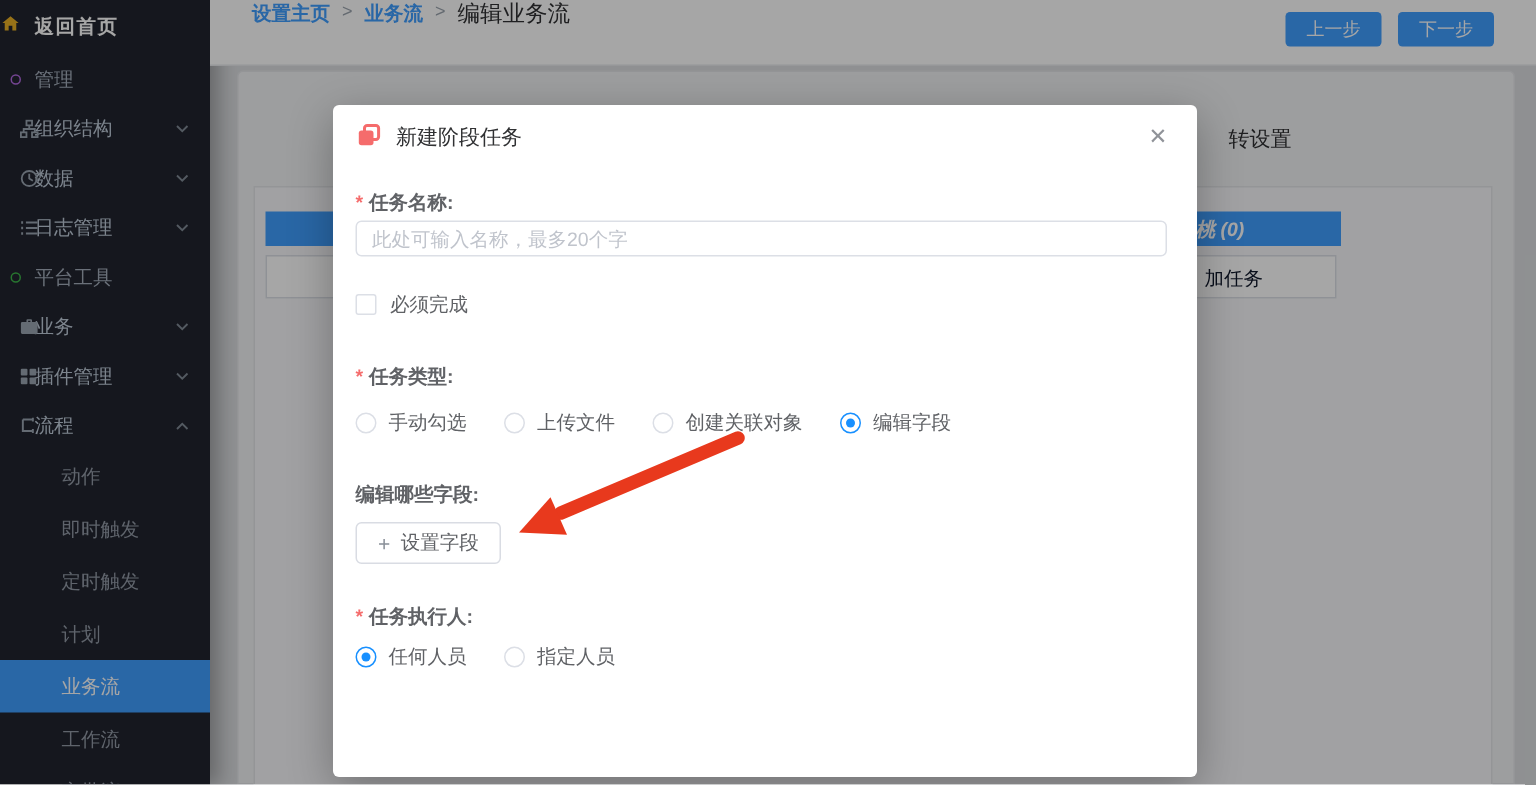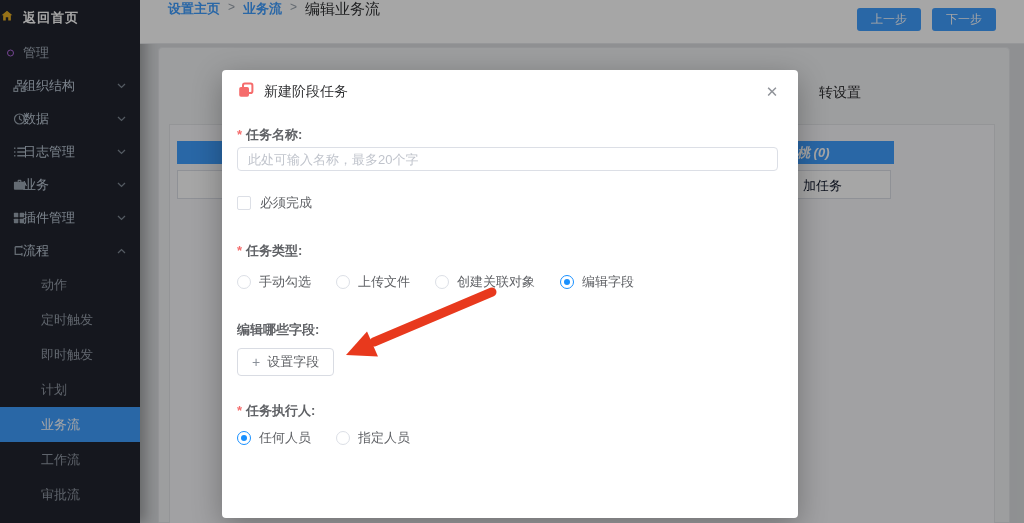--- a/index.html
+++ b/index.html
@@ -151,20 +151,24 @@
           </svg>
       </span>
       <span>日志管理</span>
       <span class="chev">
         <svg width="9" height="6" viewBox="0 0 9 6" fill="none" stroke="#808a96" stroke-width="1.3">
             <path d="M1 1 L4.5 4.4 L8 1"></path>
           </svg>
       </span>
     </div>
 
+    <div class="s-item dim">
+      <span class="dot green"></span>
+      <span>平台工具</span>
+    </div>
 
     <div class="s-item">
       <span class="ico">
         <svg width="13" height="13" viewBox="0 0 14 14" fill="#9aa5b1">
             <path d="M5 3.4 V2.2 A0.8 0.8 0 0 1 5.8 1.4 H8.2 A0.8 0.8 0 0 1 9 2.2 V3.4 H12 A1 1 0 0 1 13 4.4 V11 A1 1 0 0 1 12 12 H2 A1 1 0 0 1 1 11 V4.4 A1 1 0 0 1 2 3.4 Z M6.2 3.4 H7.8 V2.6 H6.2 Z"></path>
           </svg>
       </span>
       <span>业务</span>
       <span class="chev">
         <svg width="9" height="6" viewBox="0 0 9 6" fill="none" stroke="#808a96" stroke-width="1.3">
@@ -203,24 +207,24 @@
         <svg width="9" height="6" viewBox="0 0 9 6" fill="none" stroke="#808a96" stroke-width="1.3">
             <path d="M1 1 L4.5 4.4 L8 1"></path>
           </svg>
       </span>
     </div>
 
     <div class="s-sub">
       <span>动作</span>
     </div>
     <div class="s-sub">
+      <span>即时触发</span>
+    </div>
+    <div class="s-sub">
       <span>定时触发</span>
-    </div>
-    <div class="s-sub">
-      <span>即时触发</span>
     </div>
     <div class="s-sub">
       <span>计划</span>
     </div>
     <div class="s-sub selected">
       <span>业务流</span>
     </div>
     <div class="s-sub">
       <span>工作流</span>
     </div>

